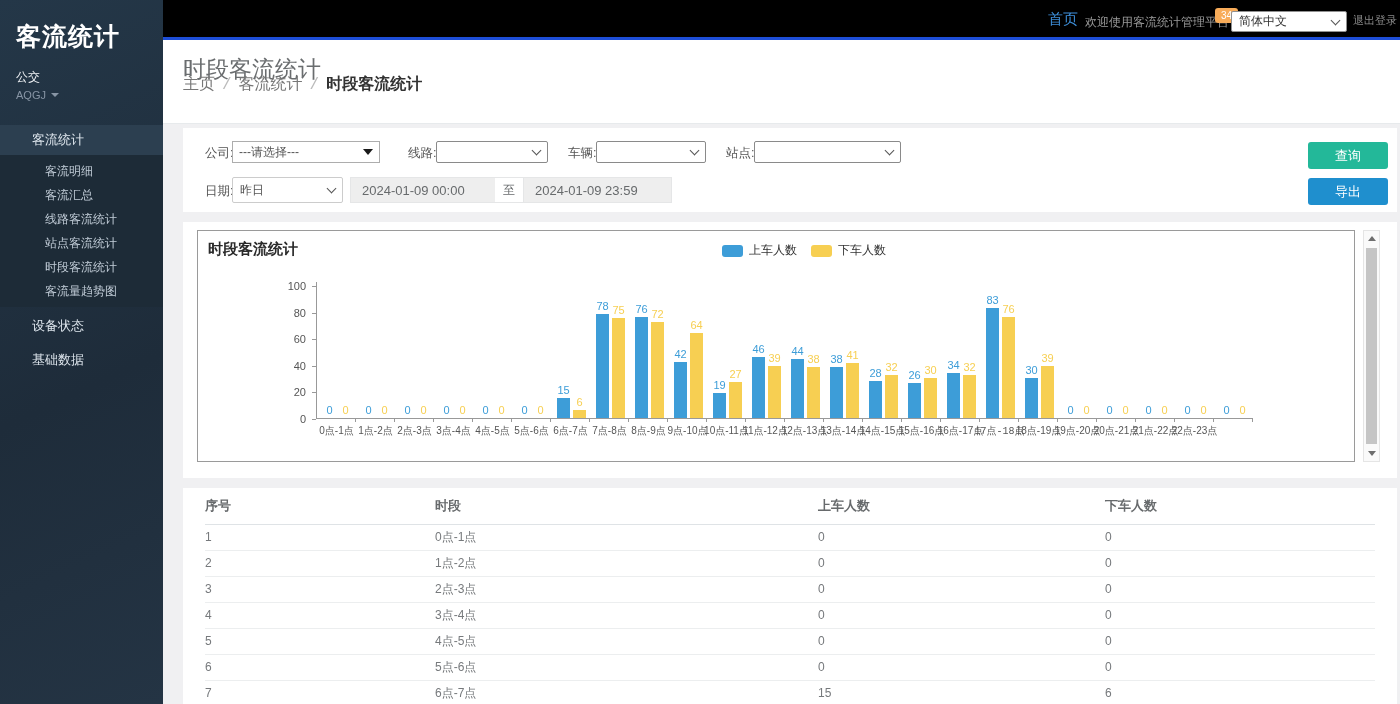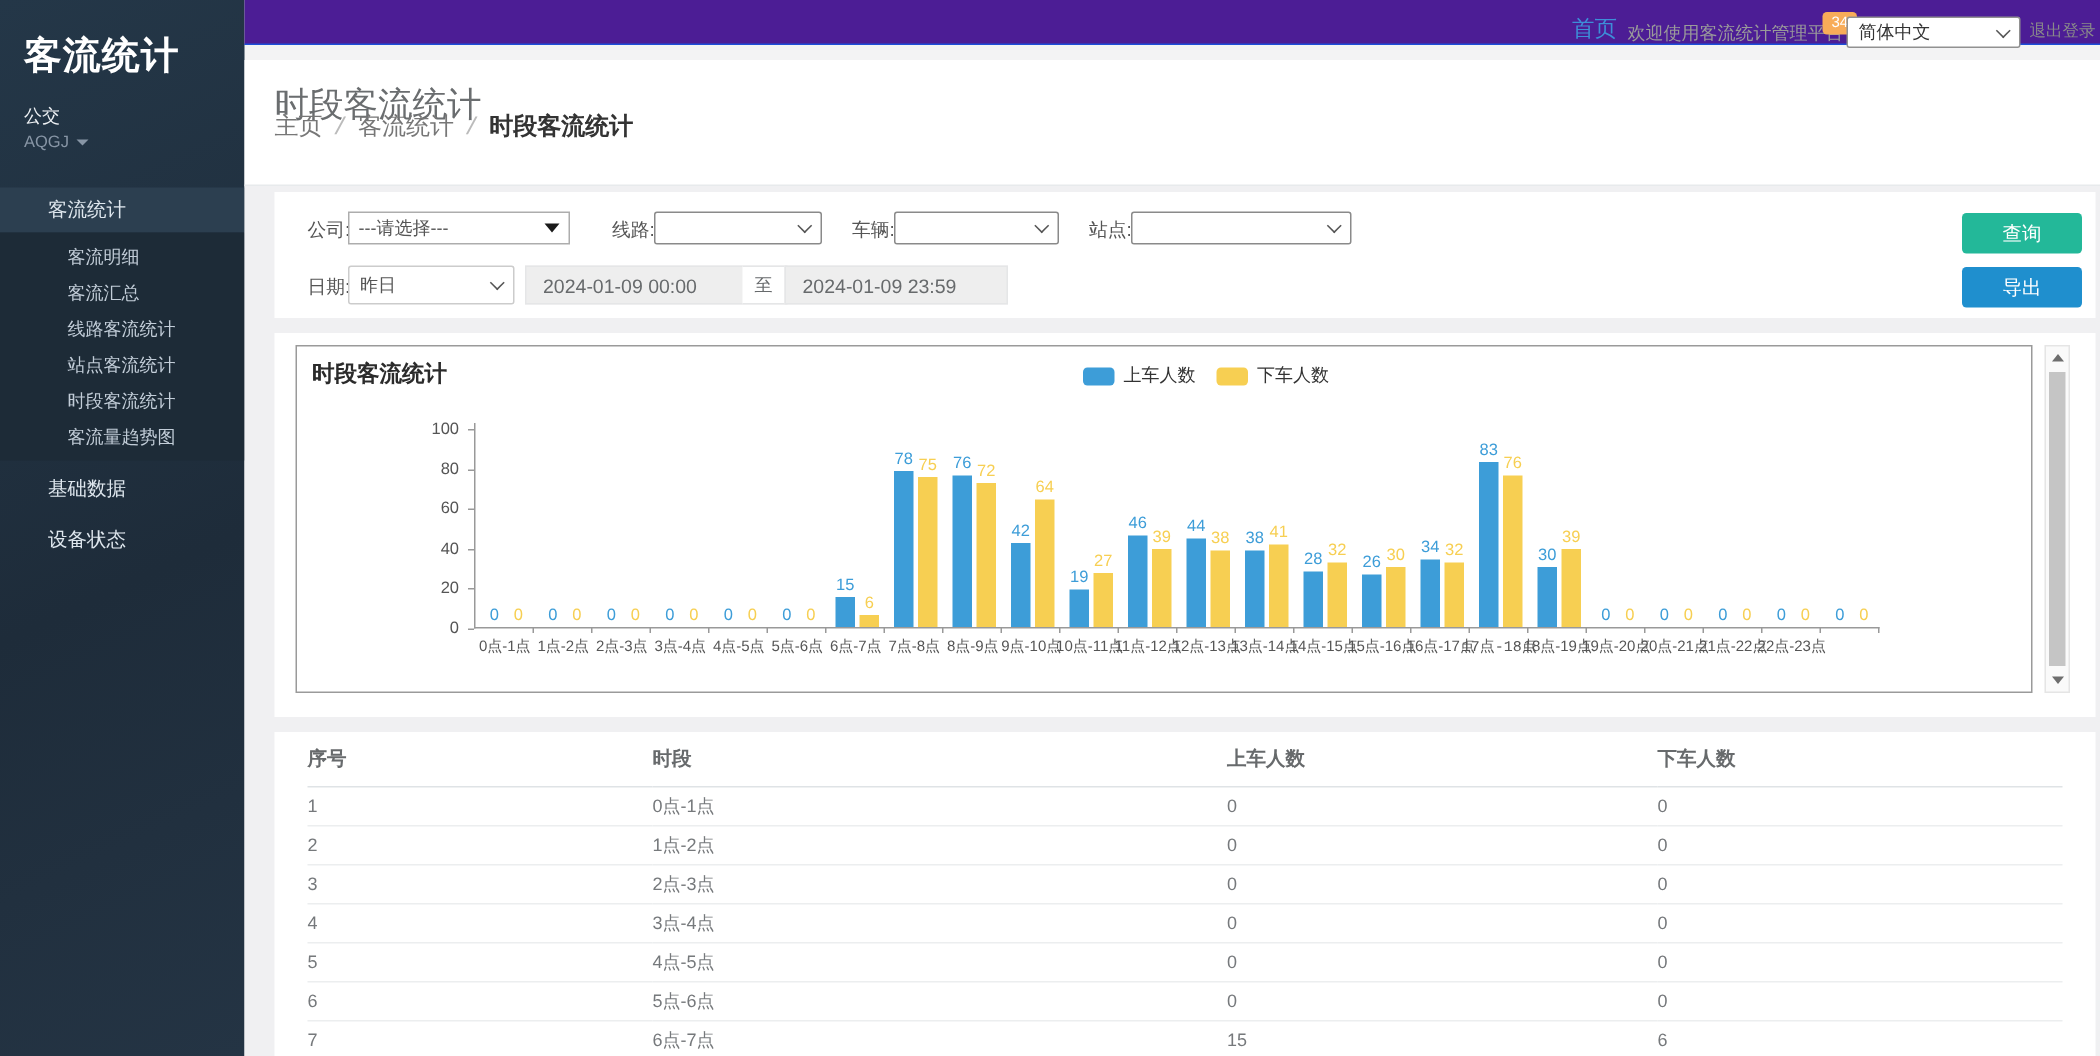--- a/index.html
+++ b/index.html
@@ -14,21 +14,21 @@
   .org-code { padding:3px 0 0 16px; color:#8795a5; font-size:11px; display:flex; align-items:center; gap:5px; }
   .caret-down { width:0; height:0; border-left:4px solid transparent; border-right:4px solid transparent; border-top:4px solid #8795a5; display:inline-block; }
   #nav { margin-top:24px; }
   .nav-section { height:30px; line-height:30px; padding-left:32px; font-size:13px; color:#dfe7ee; cursor:pointer; }
   .nav-section.active { background:#2c3f50; }
   .nav-section.spaced { margin-top:4px; }
   #submenu { background:#1d2b37; padding:4px 0; }
   .sub-item { height:24px; line-height:24px; padding-left:45px; font-size:12px; color:#c2cdd8; cursor:pointer; white-space:nowrap; }
 
   
-  #topbar { position:absolute; left:163px; top:0; width:1237px; height:30px; background:#4c1d95; border-bottom:1px solid #1d4ed8; }
+  #topbar { position:absolute; left:163px; top:0; width:1237px; height:40px; background:#000000; border-bottom:3px solid #1d4ed8; }
   .tb-home { position:absolute; left:885px; top:10px; font-size:15px; color:#3d8ed8; cursor:pointer; }
   .tb-welcome { position:absolute; left:922px; top:14px; font-size:12px; color:#9a9a9a; }
   .tb-badge { position:absolute; left:1052px; top:8px; background:#f8ac59; color:#fff; font-size:10px; padding:2px 6px; border-radius:3px; }
   .tb-lang { position:absolute; left:1068px; top:11px; width:116px; height:21px; border:1px solid #919191; border-radius:2px; background:#fff; display:flex; align-items:center; justify-content:space-between; padding:0 7px; font-size:12px; color:#333; cursor:pointer; }
   .tb-logout { position:absolute; left:1190px; top:13px; font-size:11px; color:#8a8a8a; cursor:pointer; }
 
   
   #pagehead { position:absolute; left:163px; top:40px; width:1237px; height:84px; background:#fff; border-bottom:1px solid #e7eaec; }
   .page-title { position:absolute; left:20px; top:14px; font-size:23px; font-weight:400; color:#6a6d6f; }
   .breadcrumb { position:absolute; left:20px; top:34px; font-size:16px; color:#777;font-family:Liberation Mono, monospace; }
@@ -96,22 +96,22 @@
     <nav id="nav">
       <div class="nav-section active">客流统计</div>
       <div id="submenu">
           <div class="sub-item">客流明细</div>
           <div class="sub-item">客流汇总</div>
           <div class="sub-item">线路客流统计</div>
           <div class="sub-item">站点客流统计</div>
           <div class="sub-item">时段客流统计</div>
           <div class="sub-item">客流量趋势图</div>
         </div>
+      <div class="nav-section spaced">设备状态</div>
       <div class="nav-section spaced">基础数据</div>
-      <div class="nav-section spaced">设备状态</div>
     </nav>
   </aside>
 
   <header id="topbar">
     <span class="tb-home">首页</span>
     <span class="tb-welcome">欢迎使用客流统计管理平台</span>
     <span class="tb-badge">34</span>
     <div class="tb-lang">
       <span>简体中文</span>
       <span class="chev"></span>

